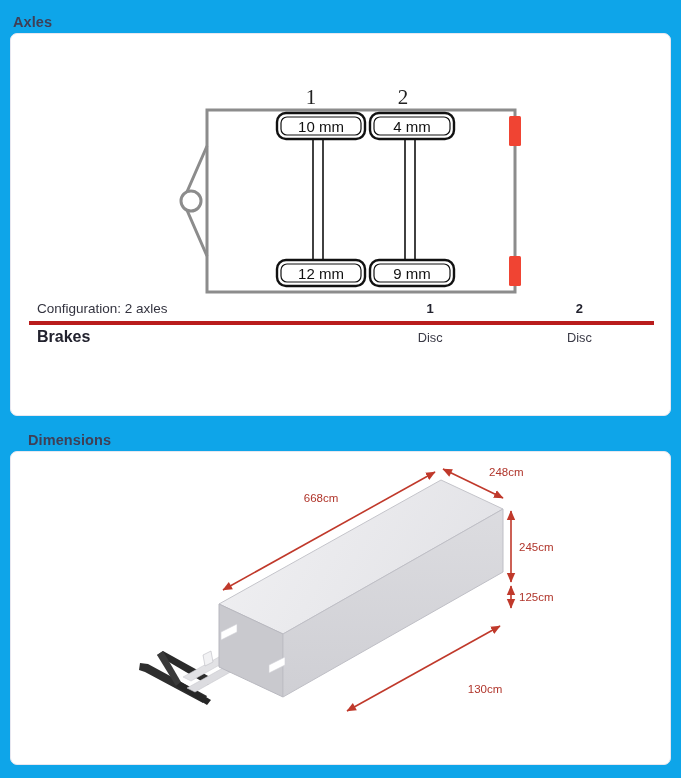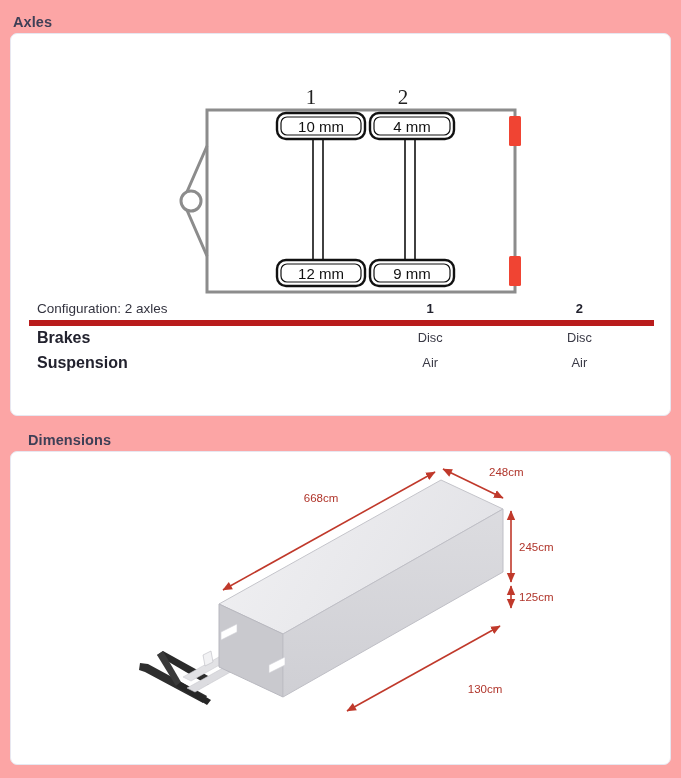--- a/index.html
+++ b/index.html
@@ -6,21 +6,21 @@
     margin: 0;
     padding: 0;
     background: #f5f5fa;
     font-family: "Liberation Sans", sans-serif;
     -webkit-font-smoothing: antialiased;
   }
   #page {
     position: relative;
     width: 681px;
     height: 778px;
-    background: #fca5a5;
+    background: #0ea5e9;
     overflow: hidden;
   }
   .section-title {
     font-size: 14.5px;
     font-weight: bold;
     color: #3f3f56;
     letter-spacing: 0.1px;
   }
   .card {
     position: absolute;
@@ -43,21 +43,21 @@
     left: 18px;
     top: 262px;
     width: 625px;
     border-collapse: collapse;
     font-size: 13px;
     color: #2d2d3a;
   }
   #axles-table td { padding: 0; vertical-align: middle; }
   #axles-table tr { height: 26.5px; }
   #axles-table tr.head-row { height: 27px; }
-  #axles-table tr.head-row td { border-bottom: 6px solid #b91c1c; }
+  #axles-table tr.head-row td { border-bottom: 4px solid #b91c1c; }
   .col-label { text-align: left; padding-left: 8px !important; width: 320px; }
   .col-ax1 { text-align: center; width: 150px; }
   .col-ax2 { text-align: center; width: 150px; }
   .cfg-text { font-size: 13.5px; color: #33333f; font-weight: normal; }
   .head-num { font-weight: bold; font-size: 13px; color: #22222e; }
   .row-label { font-weight: bold; font-size: 16px; color: #22222e; }
   .row-val { font-size: 12.8px; color: #3a3a46; }
 
   
   #dims-title { position: absolute; left: 28px; top: 432px; text-align: center; }
@@ -135,25 +135,20 @@
             <span class="head-num">2</span>
           </td>
         </tr>
 
         <tr>
           <td class="col-label"><span class="row-label">Brakes</span></td>
           <td class="col-ax1"><span class="row-val">Disc</span></td>
           <td class="col-ax2"><span class="row-val">Disc</span></td>
         </tr>
 
-        <tr>
-          <td class="col-label"><span class="row-label">Suspension</span></td>
-          <td class="col-ax1"><span class="row-val">Air</span></td>
-          <td class="col-ax2"><span class="row-val">Air</span></td>
-        </tr>
 
       </tbody>
     </table>
   </div>
 
   <div id="dims-title" class="section-title">Dimensions</div>
 
   <div id="dims-card" class="card">
 
     <svg id="dims-figure" viewBox="0 0 661 314">

